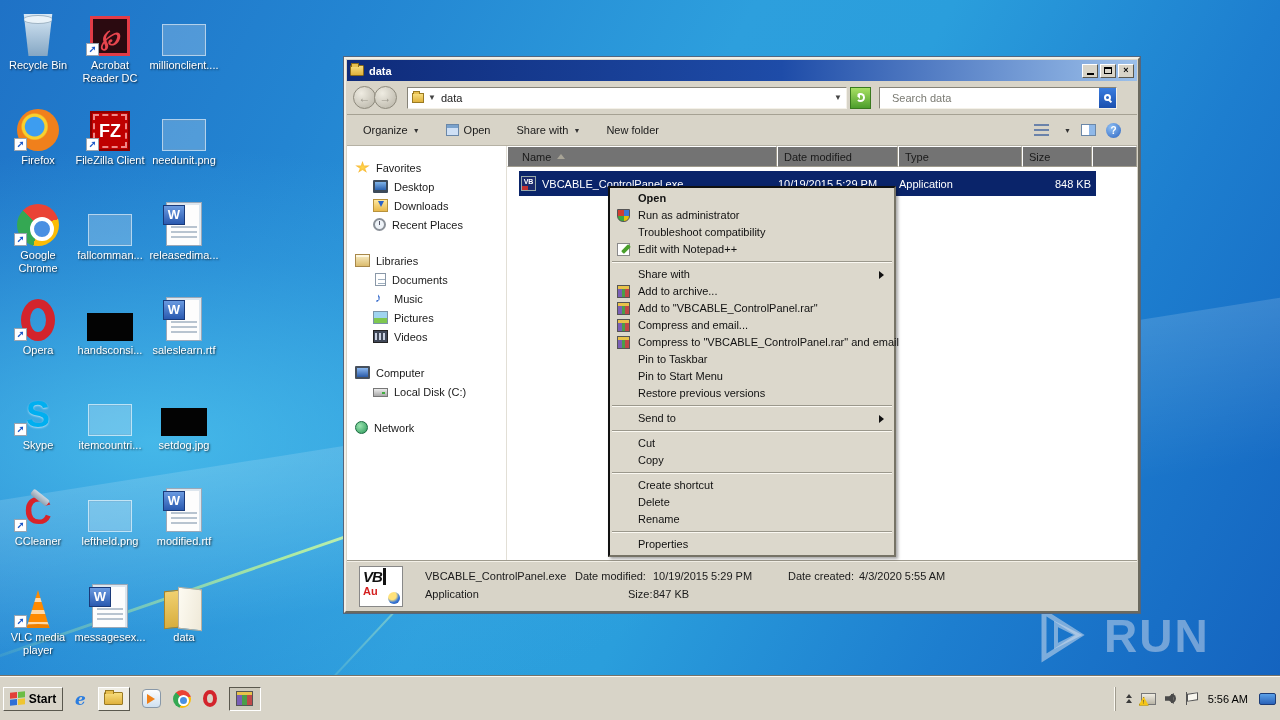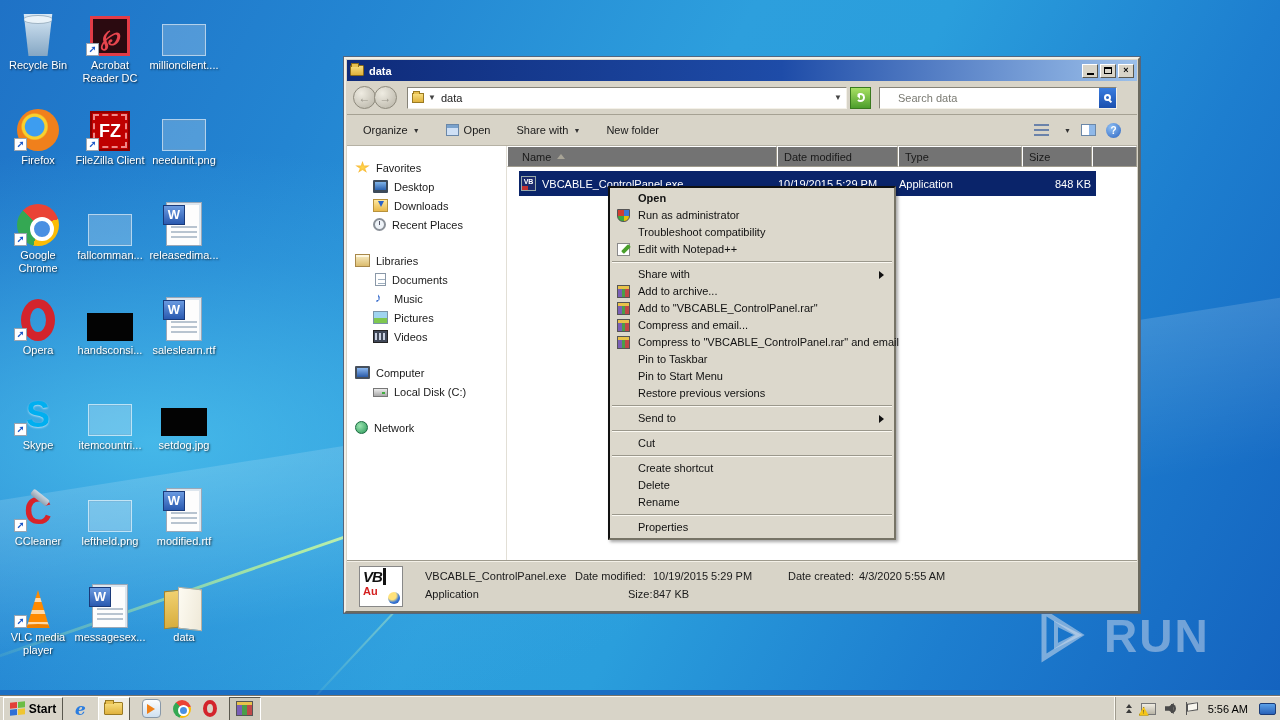--- a/index.html
+++ b/index.html
@@ -91,21 +91,21 @@
 .addr-foldericon{width:12px;height:10px;background:linear-gradient(#f7dd7e,#e0b23c);border:1px solid #9a7a22;margin-right:4px;position:relative}
 .addr-foldericon::before{content:"";position:absolute;left:0;top:-3px;width:5px;height:2px;background:#e8c050;border:1px solid #9a7a22;border-bottom:none}
 .addr-caret{font-size:8px;color:#444;margin-right:5px}
 .addr-dropdown{margin-left:auto;font-size:8px;color:#444}
 .refreshbtn{width:21px;height:22px;margin-left:3px;background:linear-gradient(#a8e063,#4d9e2c);border:1px solid #3a7a1e;
  display:flex;align-items:center;justify-content:center}
 .refresh-glyph{width:9px;height:9px;border:2px solid #fff;border-radius:50%;border-left-color:transparent;position:relative}
 .refresh-glyph::after{content:"";position:absolute;left:-4px;top:-2px;border:3px solid transparent;border-right-color:#fff}
 .searchbox{width:238px;height:22px;background:#fff;border:1px solid;border-color:#868378 #f4f1e8 #f4f1e8 #868378;
  margin-left:8px;display:flex;align-items:center}
-.search-cue{color:#7a7a72;padding-left:18px;flex:1}
+.search-cue{color:#7a7a72;padding-left:12px;flex:1}
 .magbtn{width:17px;height:20px;background:linear-gradient(#3a7de0,#1a4fae);display:flex;align-items:center;justify-content:center}
 .mag-glyph{width:7px;height:7px;border:2px solid #fff;border-radius:50%;position:relative}
 .mag-glyph::after{content:"";position:absolute;right:-3px;bottom:-3px;width:4px;height:2px;background:#fff;transform:rotate(45deg)}
 
 
 .toolbar{height:31px;background:#d8d4c8;border-bottom:1px solid #b5b1a4;display:flex;align-items:center;padding:0 16px;color:#1a1a1a}
 .tb-item{display:flex;align-items:center;margin-right:26px;cursor:default}
 .tb-caret{font-size:7px;color:#333;margin-left:5px}
 .tb-openicon{width:13px;height:12px;background:#cfe0f5;border:1px solid #6a87a8;margin-right:5px;box-shadow:inset 0 3px 0 #7aa2cc}
 .tb-right{margin-left:auto;display:flex;align-items:center;gap:10px}
@@ -179,21 +179,21 @@
 .ico-uac{background:
  linear-gradient(90deg,#d23f31 0 50%,#3f77d2 50% 100%) top/13px 6px no-repeat,
  linear-gradient(90deg,#3da93f 0 50%,#e8c008 50% 100%) bottom/13px 7px no-repeat;
  border-radius:0 0 6px 6px;border:1px solid #555}
 .ico-npp{background:#fff;border:1px solid #8a8a8a}
 .ico-npp::after{content:"";position:absolute;right:-2px;top:3px;width:10px;height:4px;background:#4aa02c;transform:rotate(-45deg);border-radius:1px}
 .ico-rar{border:1px solid #555;background:linear-gradient(90deg,#7a5fb5 0 33%,#4a9e4a 33% 66%,#c04848 66% 100%)}
 .ico-rar::before{content:"";position:absolute;left:0;top:0;right:0;height:3px;background:#e8c24a}
 
 
-.taskbar{position:absolute;left:0;bottom:0;width:1280px;height:24px;background:#d8d4c8;border-top:1px solid #fbf9f2;
+.taskbar{position:absolute;left:0;bottom:0;width:1280px;height:44px;background:#d8d4c8;border-top:1px solid #fbf9f2;
  box-shadow:0 -1px 0 #76736a;display:flex;align-items:center;z-index:30}
 .startbtn{margin-left:3px;width:60px;height:24px;background:#d8d4c8;border:1px solid;border-color:#fff #5a584e #5a584e #fff;
  display:flex;align-items:center;justify-content:center;gap:4px;font-weight:bold;font-size:12px;color:#000}
 .winflag{width:15px;height:13px;display:grid;grid-template-columns:7px 7px;grid-template-rows:6px 6px;gap:1px;transform:skewY(-5deg)}
 .winflag i{display:block}
 .winflag .f1{background:#e3403a}.winflag .f2{background:#6cbd45}.winflag .f3{background:#2f6fd6}.winflag .f4{background:#efc531}
 .ql{display:flex;align-items:center;margin-left:12px;gap:12px}
 .ql-ie{color:#2a7de0;font-size:17px;font-weight:bold;font-style:italic;font-family:"DejaVu Serif",serif;line-height:18px}
 .ql-btn{width:32px;height:24px;display:flex;align-items:center;justify-content:center;border:1px solid;}
 .ql-btn.active{background:#efede4;border-color:#fff #5a584e #5a584e #fff}
@@ -539,20 +539,21 @@
   <div class="cm-item"><span class="cm-ico ico-rar"></span><span>Add to "VBCABLE_ControlPanel.rar"</span></div>
   <div class="cm-item"><span class="cm-ico ico-rar"></span><span>Compress and email...</span></div>
   <div class="cm-item"><span class="cm-ico ico-rar"></span><span>Compress to "VBCABLE_ControlPanel.rar" and email</span></div>
   <div class="cm-item"><span>Pin to Taskbar</span></div>
   <div class="cm-item"><span>Pin to Start Menu</span></div>
   <div class="cm-item"><span>Restore previous versions</span></div>
   <div class="cm-sep"></div>
   <div class="cm-item"><span>Send to</span><span class="cm-arrow"></span></div>
   <div class="cm-sep"></div>
   <div class="cm-item"><span>Cut</span></div>
+  <div class="cm-item"><span>Copy</span></div>
   <div class="cm-sep"></div>
   <div class="cm-item"><span>Create shortcut</span></div>
   <div class="cm-item"><span>Delete</span></div>
   <div class="cm-item"><span>Rename</span></div>
   <div class="cm-sep"></div>
   <div class="cm-item"><span>Properties</span></div>
 </div>
 
 <div class="taskbar">
   <div class="startbtn">

